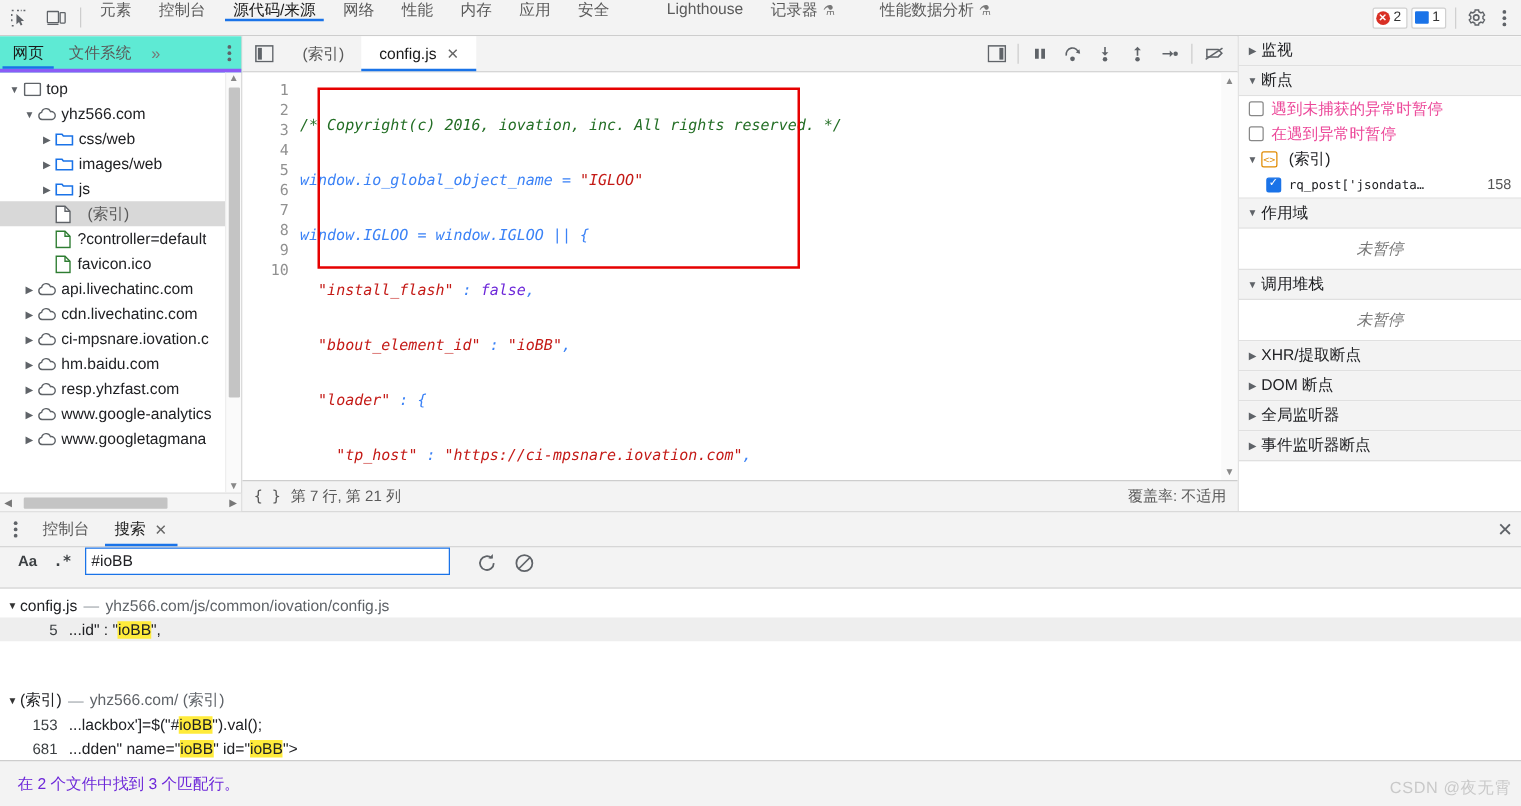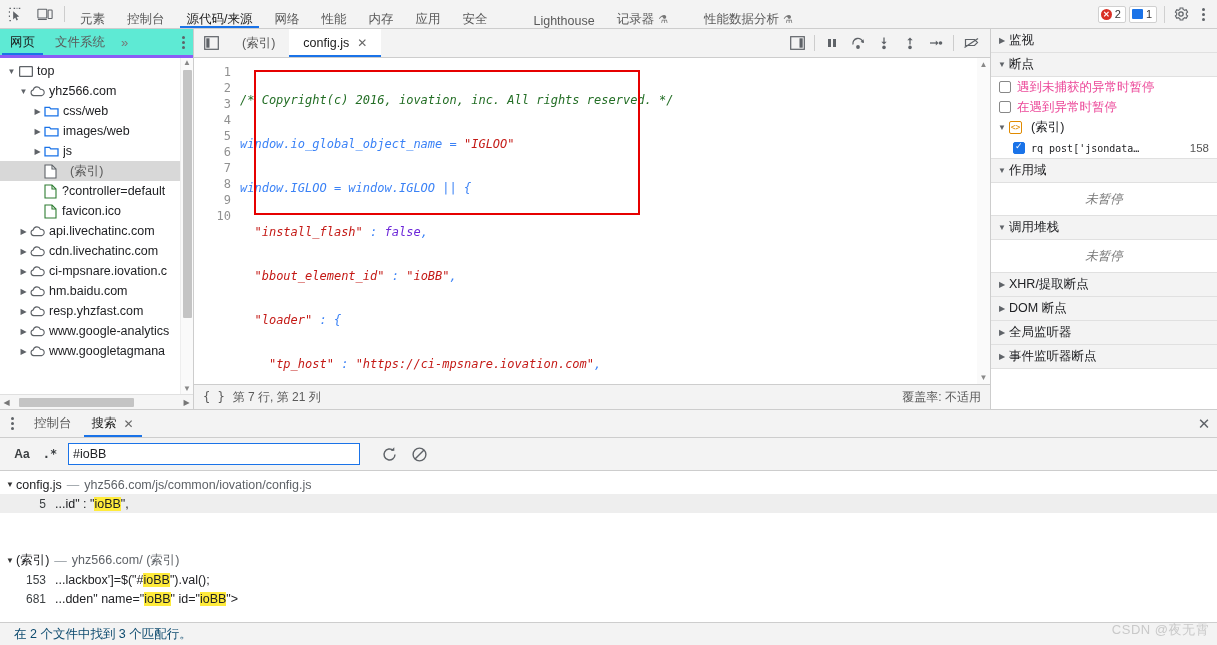--- a/index.html
+++ b/index.html
@@ -15,21 +15,21 @@
   
   .main-toolbar {
     height:29px; min-height:29px; display:flex; align-items:stretch;
     background:#f3f3f3; border-bottom:1px solid #cdcdcd;
   }
   .tb-icon-btn {
     width:30px; display:flex; align-items:center; justify-content:center;
     cursor:pointer;
   }
   .tb-sep { width:1px; background:#cdcdcd; margin:6px 4px; }
-  .panel-tabs { display:flex; align-items:flex-end; flex:1; }
+  .panel-tabs { display:flex; align-items:flex-start; flex:1; }
   .ptab {
     padding:0 11px; display:flex; align-items:center; justify-content:center;
     font-size:12.5px; color:#5a5a5a; cursor:pointer; position:relative;
     white-space:nowrap;
   }
   .ptab.active { color:#1a1a1a; }
   .ptab.active::after {
     content:""; position:absolute; left:4px; right:4px; bottom:0; height:2px; background:#1a73e8;
   }
   .ptab .flask { margin-left:4px; font-size:11px; color:#777; }
@@ -167,21 +167,21 @@
   .drawer { height:236px; min-height:236px; display:flex; flex-direction:column; border-top:1px solid #cdcdcd; background:#fff;}
   .drawer-tabs { height:28px; min-height:28px; display:flex; align-items:stretch; background:#f3f3f3; border-bottom:1px solid #cdcdcd;}
   .dr-kebab { width:24px; display:flex; flex-direction:column; align-items:center; justify-content:center; cursor:pointer;}
   .dr-kebab .kd { width:3px;height:3px;border-radius:50%;background:#5f6368;margin:1px 0; }
   .drtab { padding:0 10px; display:flex; align-items:center; font-size:12.5px; color:#5a5a5a; cursor:pointer; position:relative; white-space:nowrap;}
   .drtab.active { color:#1a1a1a;}
   .drtab.active::after{content:"";position:absolute;left:2px;right:2px;bottom:0;height:2px;background:#1a73e8;}
   .drtab .x { margin-left:7px; color:#666; font-size:12px;}
   .dr-close { margin-left:auto; width:26px; display:flex; align-items:center; justify-content:center; font-size:15px; color:#5f6368; cursor:pointer;}
 
-  .search-toolbar { height:33px; min-height:33px; display:flex; align-items:center; background:#f3f3f3; border-bottom:1px solid #cdcdcd; padding:0 8px;}
+  .search-toolbar { height:33px; min-height:33px; display:flex; align-items:flex-start; background:#f3f3f3; border-bottom:1px solid #cdcdcd; padding:0 8px;}
   .st-btn { width:28px; height:22px; display:flex; align-items:center; justify-content:center; font-size:12px; color:#3c4043; cursor:pointer; font-weight:bold;}
   .st-btn.regex { font-family:"DejaVu Sans Mono",monospace; font-weight:bold;}
   .search-input {
     flex:0 0 292px; height:22px; border:1px solid #1a73e8; background:#fff; padding:0 4px;
     font-size:12.5px; color:#202124; outline:none; margin-left:4px; font-family:"Liberation Sans",sans-serif;
   }
   .st-right { display:flex; align-items:center; margin-left:14px;}
   .st-icon { width:30px; height:24px; display:flex; align-items:center; justify-content:center; cursor:pointer;}
 
   .results { flex:1; overflow:hidden; background:#fff; padding-top:4px;}
@@ -191,22 +191,22 @@
   .rgroup-head .dash { color:#9aa0a6; margin:0 5px;}
   .rgroup-head .fpath { color:#5f6368;}
   .rrow { height:19px; display:flex; align-items:center; font-size:12.5px; padding-left:12px; cursor:pointer; white-space:nowrap;}
   .rrow.alt { background:#eeeeee;}
   .rline { color:#3c4043; width:34px; min-width:34px; text-align:right; margin-right:9px; font-size:12px;}
   .rtext { color:#202124; font-family:"Liberation Sans",sans-serif;}
   .hl { background:#ffeb3b; }
   .spacer-row { height:19px; }
 
   .drawer-status {
-    height:23px; min-height:23px; display:flex; align-items:center; background:#f3f3f3;
-    border-top:1px solid #cdcdcd; font-size:12.5px; color:#0c4a6e; padding-left:14px;
+    height:37px; min-height:23px; display:flex; align-items:center; background:#f3f3f3;
+    border-top:1px solid #cdcdcd; font-size:12.5px; color:#6d28d9; padding-left:14px;
   }
   .watermark {
     position:absolute; right:8px; bottom:6px; font-size:13px; color:#c9c9c9;
     pointer-events:none; letter-spacing:0.5px;
   }
   svg { display:block; }
 </style>
 </head>
 <body>
 

